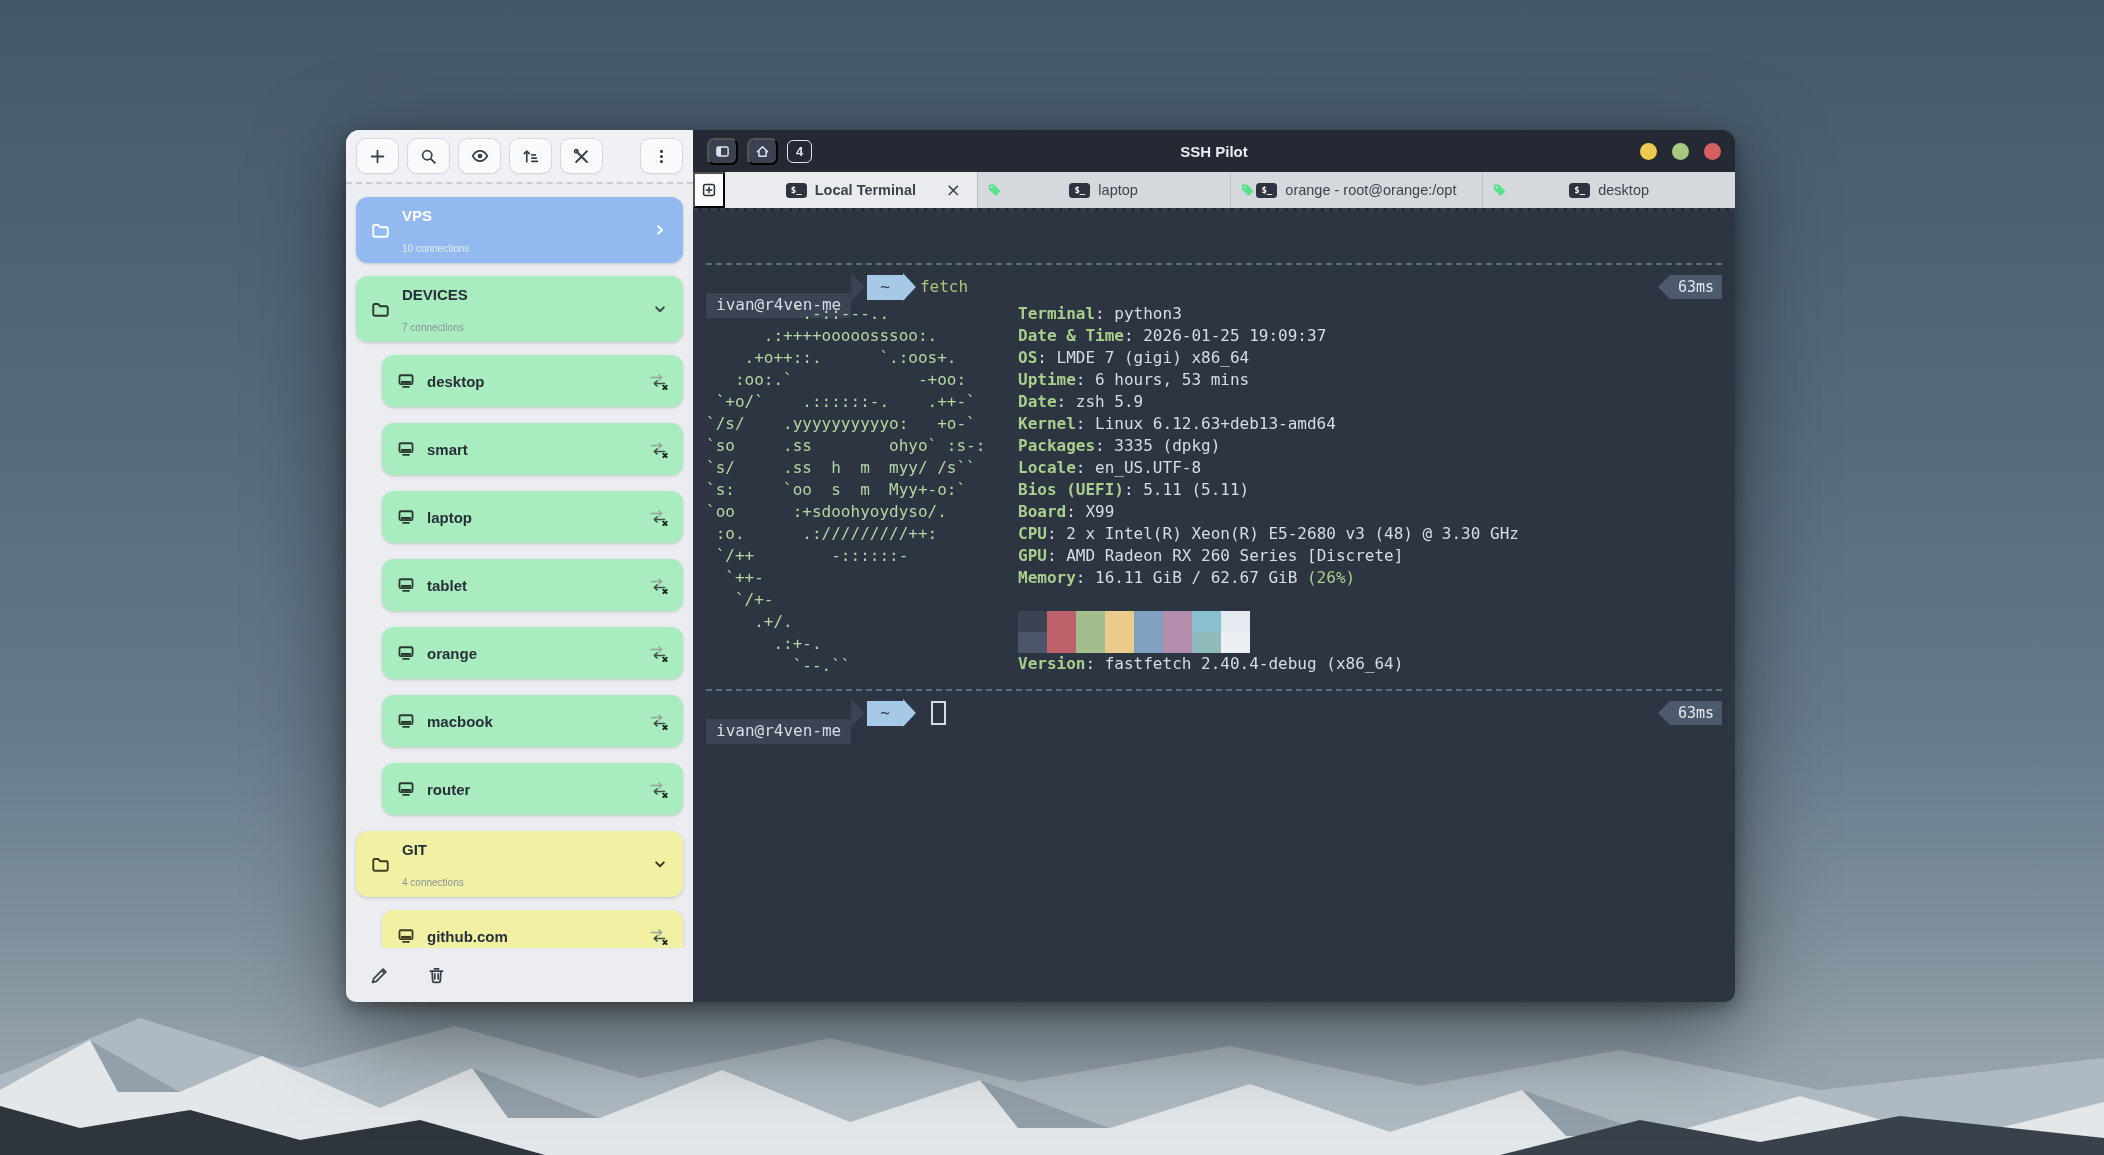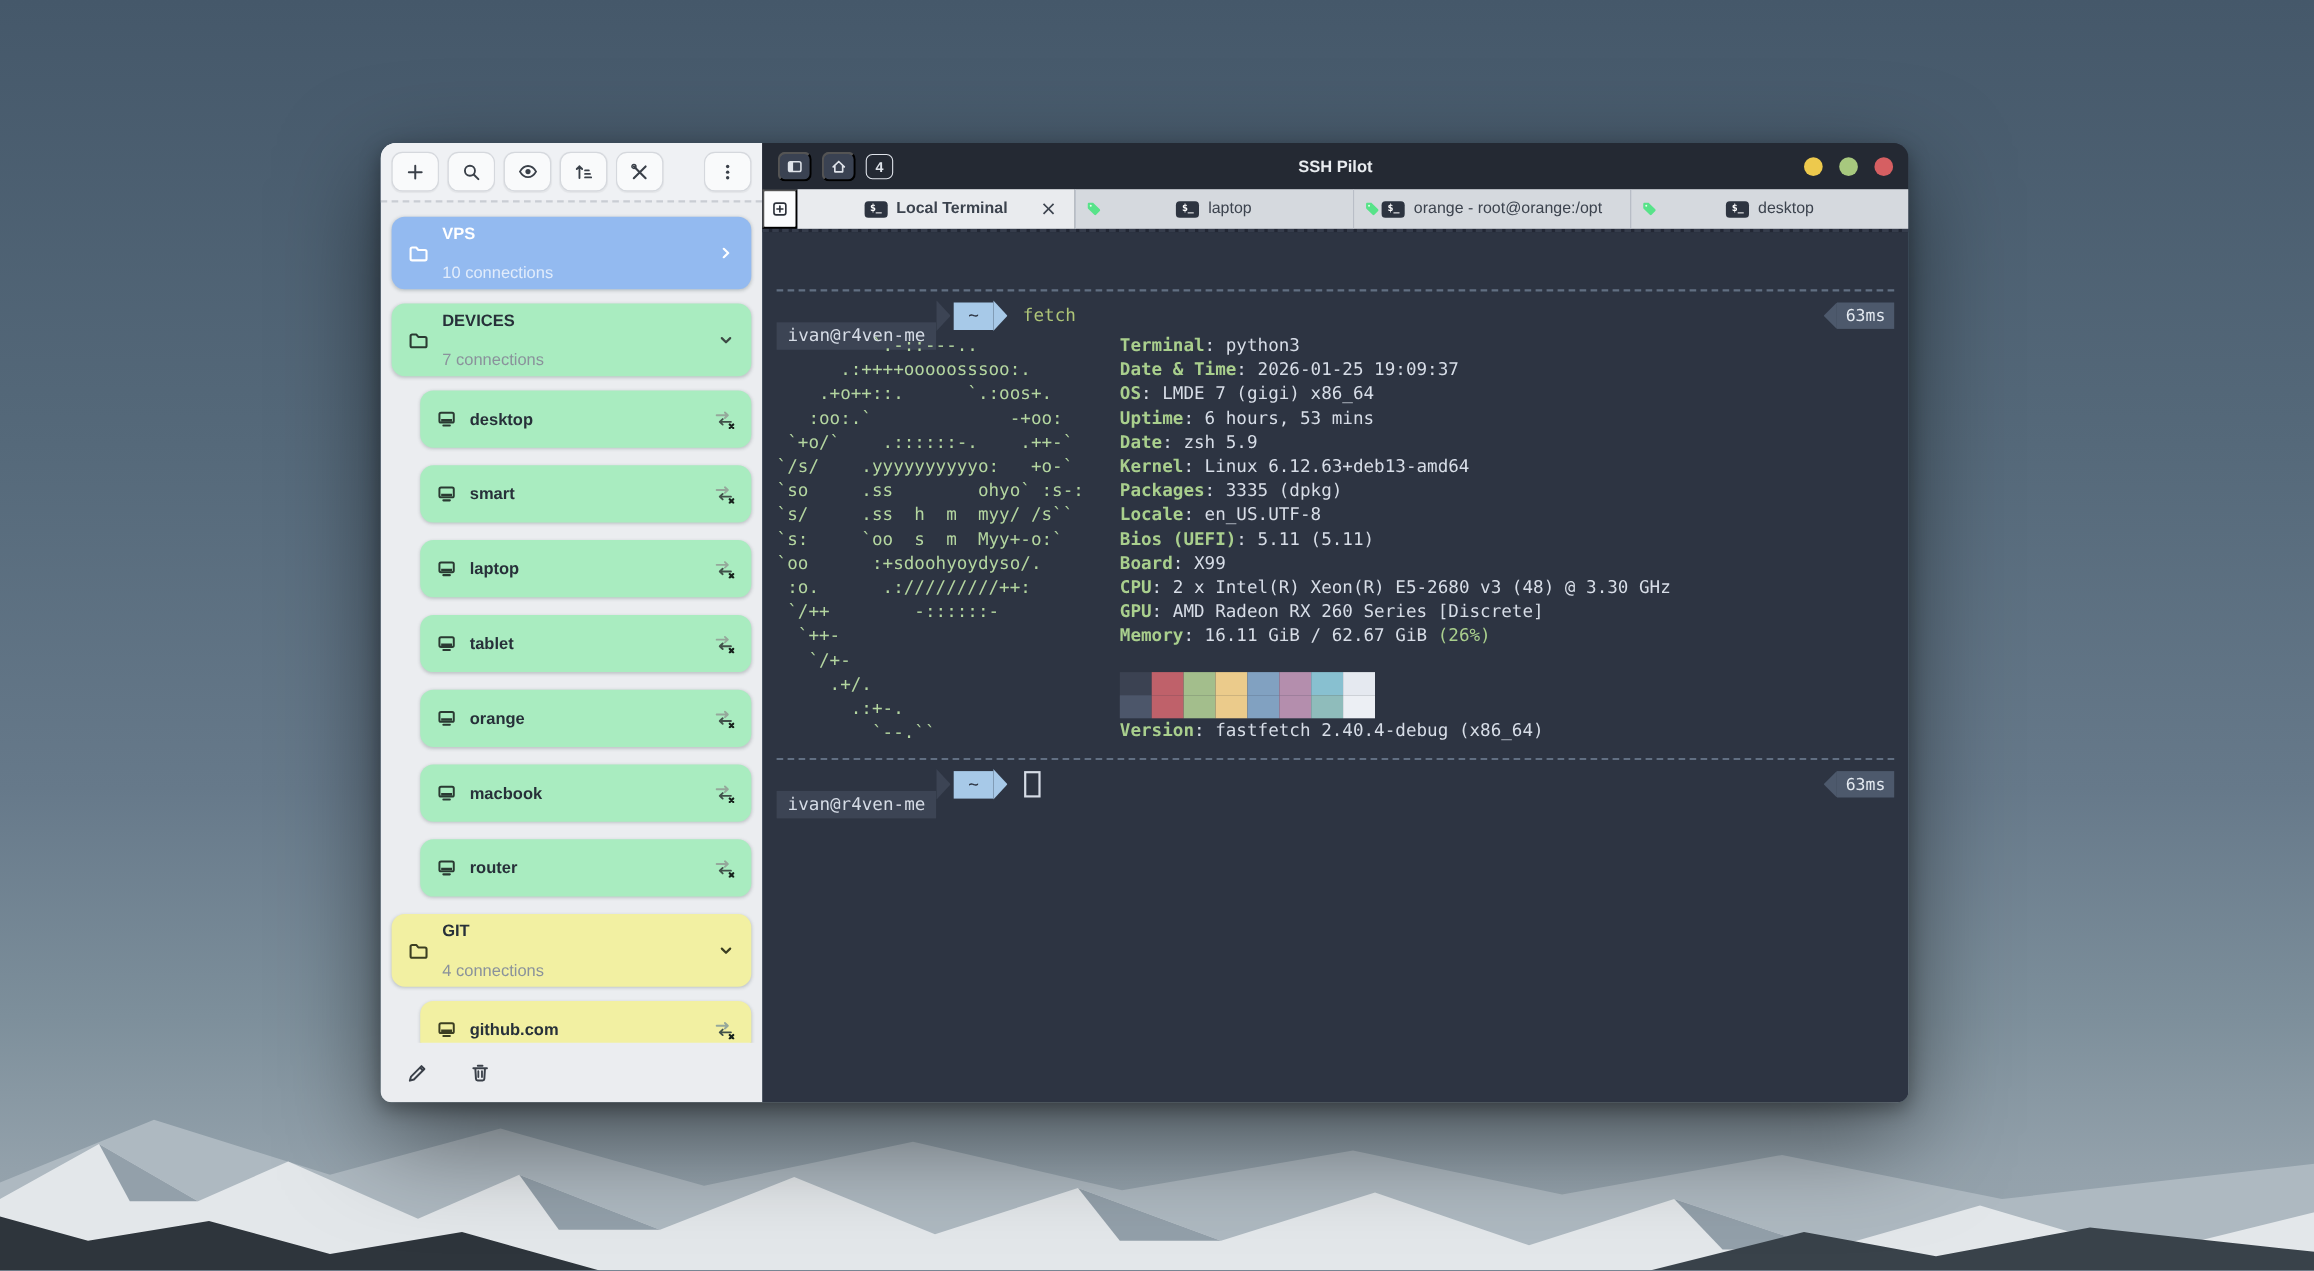--- a/index.html
+++ b/index.html
@@ -26,21 +26,21 @@
   .sb-list{flex:1;padding:13px 10px 0;border-top:2px dashed #c9cdd3;overflow:hidden;}
   .card{border-radius:12px;display:flex;align-items:center;gap:12px;
     box-shadow:0 1px 3px rgba(40,60,60,.22);}
   .card.group{height:66px;padding:0 15px;margin-bottom:13px;}
   .card.item{height:52px;padding:0 15px;margin:0 0 16px 26px;}
   .card.blue{background:var(--c-blue-card,#93baf0);}
   .card.green{background:var(--c-green-card,#a9ecc0);}
   .card.yellow{background:var(--c-yellow-card,#f2f0a2);}
   .card-text{display:flex;flex-direction:column;gap:19px;min-width:0;}
   .card-title{font-size:15px;font-weight:bold;color:#273039;}
-  .card-sub{font-size:15px;color:#8a929b;}
+  .card-sub{font-size:10px;color:#8a929b;}
   .card.blue .card-title{color:#ffffff;}
   .card.blue .card-sub{color:#e1ecfb;}
   .card.blue{color:#fff;}
   .card .tail{margin-left:auto;display:flex;align-items:center;color:#3c4a44;}
   .card.blue .tail{color:#fff;}
   .card .lead-ic{color:#2a3a32;}
   .card.blue .lead-ic{color:#fff;}
   .card.yellow .lead-ic,.card.yellow .tail{color:#3c3f22;}
   .sb-actions{height:54px;flex:none;display:flex;align-items:center;gap:26px;padding:0 18px;color:#484f57;}
 
@@ -74,21 +74,21 @@
   .terminal{flex:1;font-family:"DejaVu Sans Mono",monospace;font-size:16px;line-height:22px;
     color:var(--c-terminal-text,#d7dde7);padding:6px 13px;position:relative;overflow:hidden;}
   .tspacer{height:38px;}
   .sep{border-top:2px dashed rgba(141,160,184,.55);margin:8px 0;}
   .prow{display:flex;align-items:center;height:28px;margin:2px 0;}
   .seg-host{background:var(--c-prompt-host-bg,#3c4454);color:#d6dce6;padding:1px 10px 2px;margin-top:36px;}
   .seg-tip{width:13px;align-self:stretch;flex:none;}
   .seg-tip.dark{background:var(--c-prompt-host-bg,#3c4454);clip-path:polygon(0 0,100% 50%,0 100%);margin-right:3px;}
   .seg-cwd{background:var(--c-prompt-cwd-bg,#a7c9e8);color:#2d3442;padding:1px 13px 2px;}
   .seg-tip.blue{background:var(--c-prompt-cwd-bg,#a7c9e8);clip-path:polygon(0 0,100% 50%,0 100%);}
-  .cmd{margin-left:14px;color:var(--c-command-text,#aec578);}
+  .cmd{margin-left:4px;color:var(--c-command-text,#aec578);}
   .cursor{width:11px;height:20px;border:2px solid #d6dce6;margin-left:15px;flex:none;}
   .badge{margin-left:auto;display:flex;align-items:stretch;height:24px;}
   .badge-tip{width:12px;background:var(--c-badge-bg,#4d596c);clip-path:polygon(100% 0,100% 100%,0 50%);}
   .badge-box{background:var(--c-badge-bg,#4d596c);color:#e3e9f0;padding:0 8px;display:flex;align-items:center;font-size:15px;}
 
   .fetch{display:flex;}
   .ascii{width:312px;flex:none;margin:0;color:var(--c-ascii-green,#b4d6a0);
     font:16px/22px "DejaVu Sans Mono",monospace;white-space:pre;}
   .fcol{flex:1;min-width:0;}
   .fl{height:22px;white-space:pre;overflow:hidden;}

